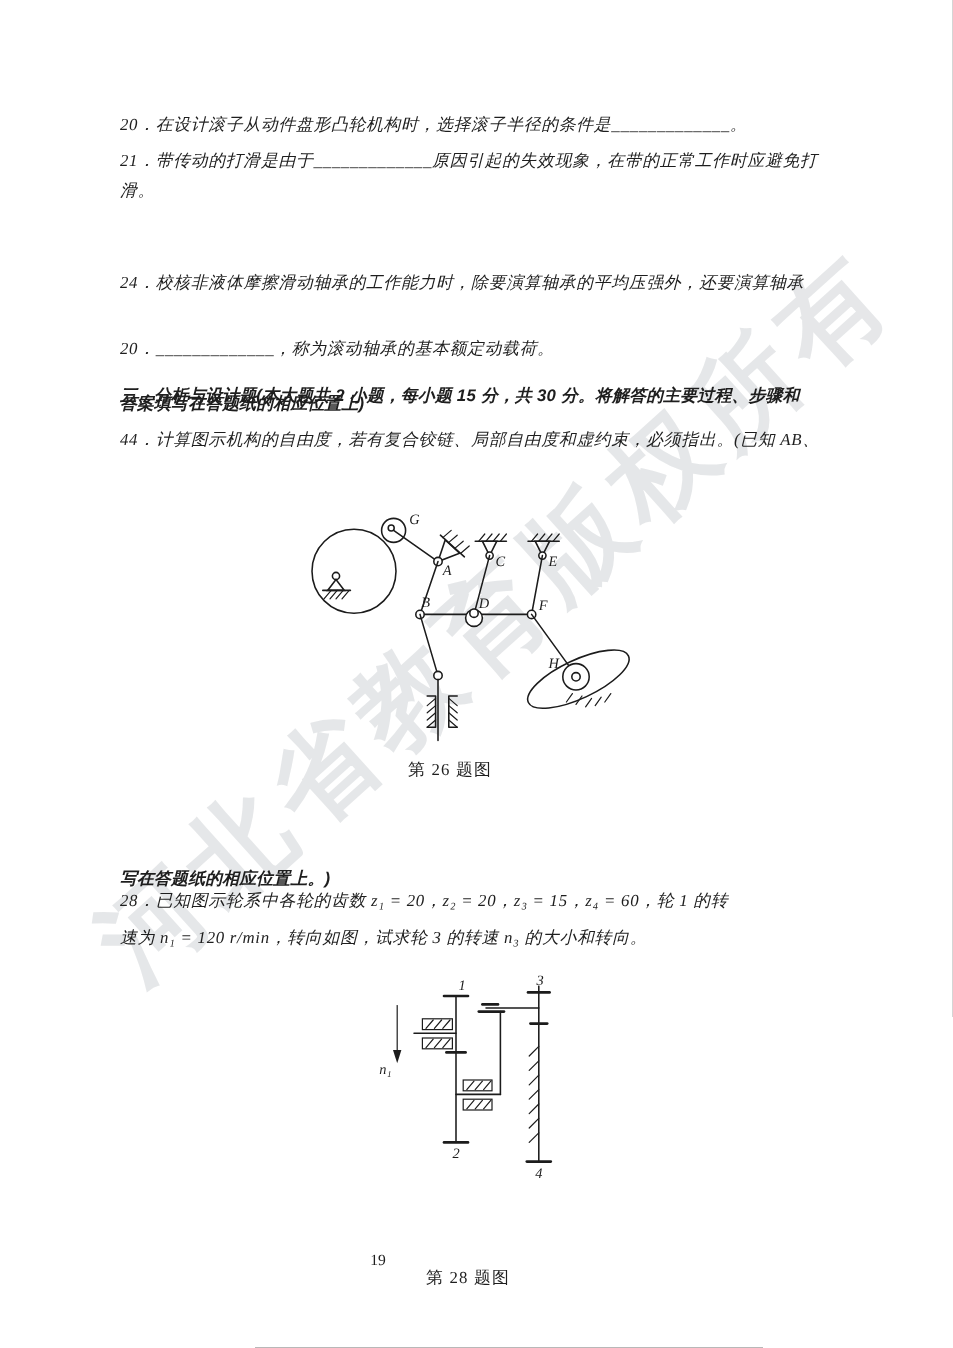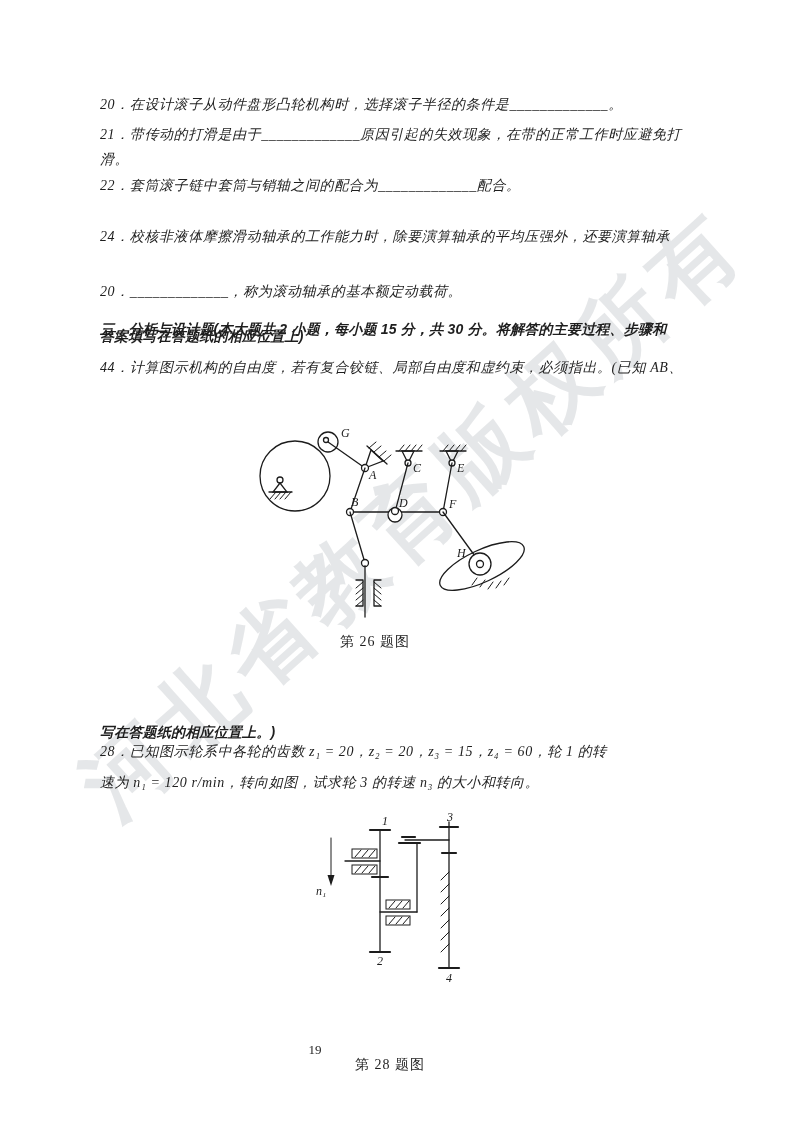--- a/index.html
+++ b/index.html
@@ -43,21 +43,20 @@
 </head>
 <body>
 
 <div id="page">
 
   <div class="wm">河北省教育版权所有</div>
 
   <div class="line" style="top:96px">20．在设计滚子从动件盘形凸轮机构时，选择滚子半径的条件是_____________。</div>
   <div class="line" style="top:126px">21．带传动的打滑是由于_____________原因引起的失效现象，在带的正常工作时应避免打</div>
   <div class="line" style="top:151px">滑。</div>
-  <div class="line" style="top:177px">22．套筒滚子链中套筒与销轴之间的配合为_____________配合。</div>
   <div class="line" style="top:228px">24．校核非液体摩擦滑动轴承的工作能力时，除要演算轴承的平均压强外，还要演算轴承</div>
   <div class="line" style="top:283px">20．_____________，称为滚动轴承的基本额定动载荷。</div>
   <div class="line bold" style="top:309px">三、分析与设计题(本大题共 2 小题，每小题 15 分，共 30 分。将解答的主要过程、步骤和</div>
   <div class="line bold" style="top:316px">答案填写在答题纸的相应位置上)</div>
   <div class="line" style="top:359px">44．计算图示机构的自由度，若有复合铰链、局部自由度和虚约束，必须指出。(已知 AB、</div>
 
   <svg class="fig" style="left:255px;top:418px" width="280" height="215" viewBox="0 0 280 215">
 
     <g>
       <circle cx="40" cy="58" r="35"></circle>

